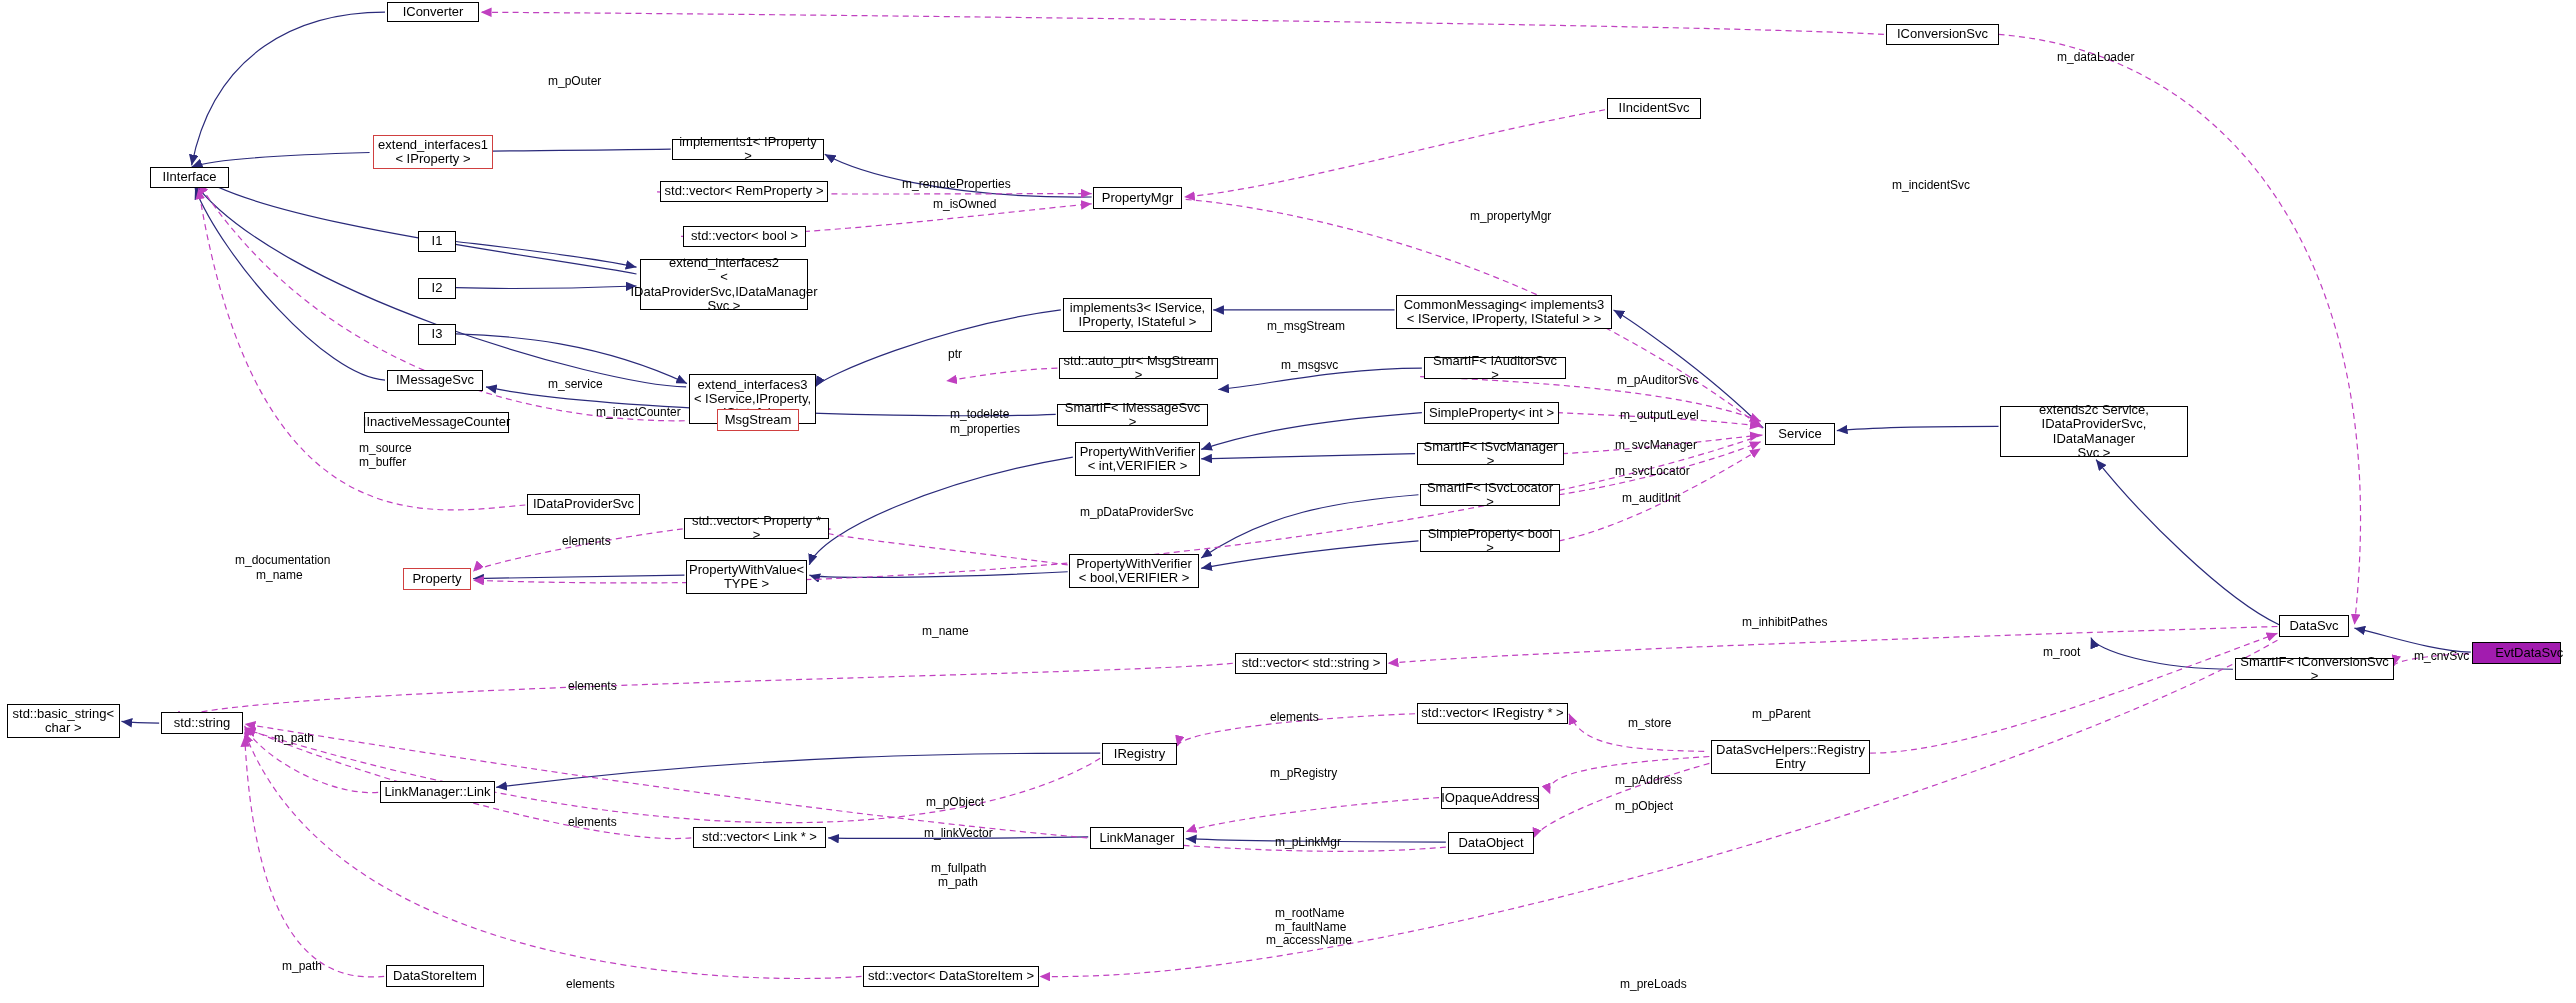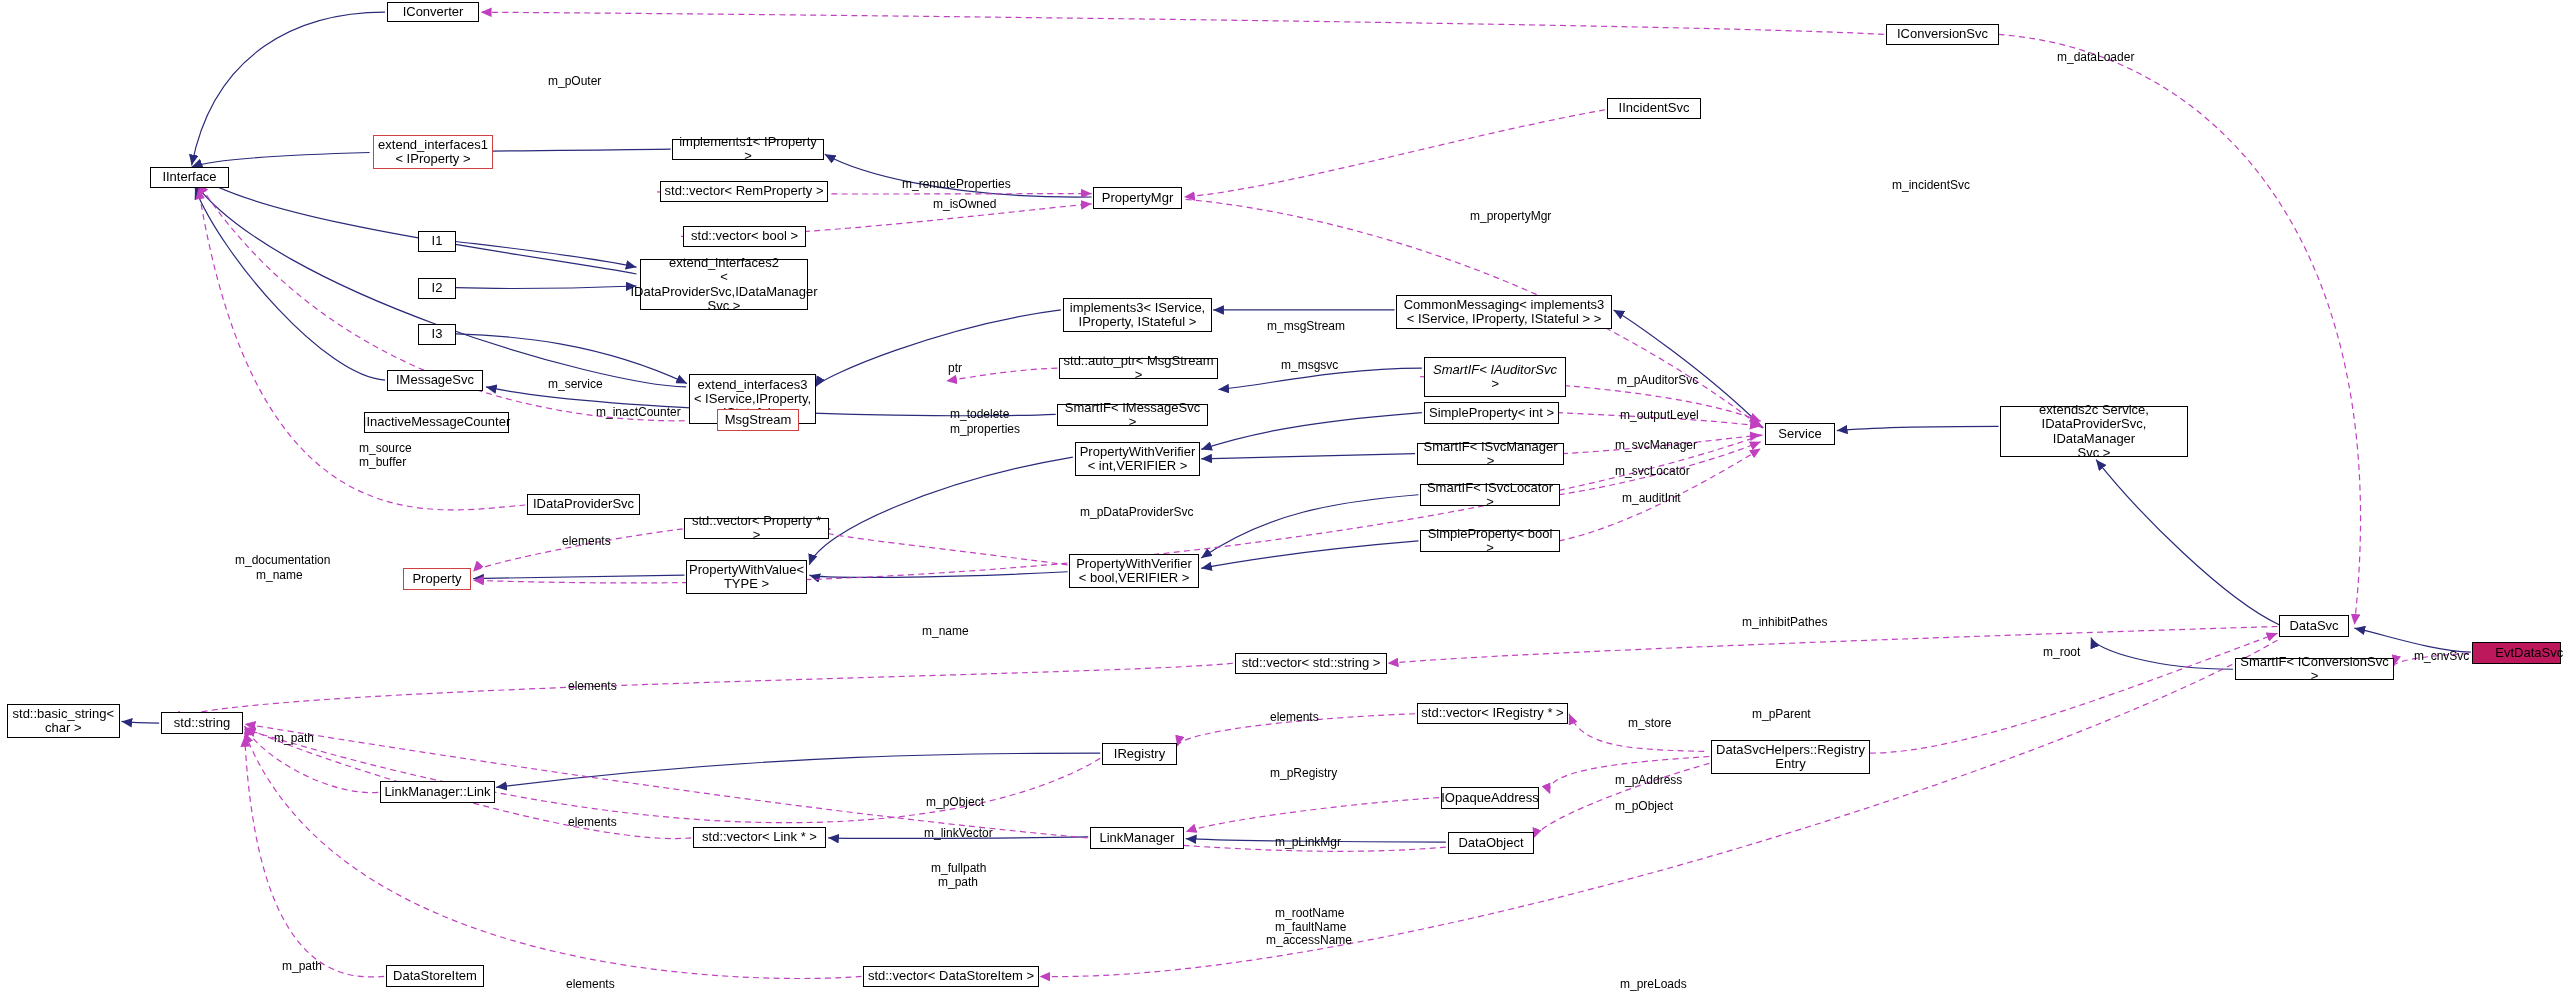--- a/index.html
+++ b/index.html
@@ -2,21 +2,21 @@
 <html style="font-size:13.7px"><head>
 <meta charset="utf-8">
 <style>
   html,body{margin:0;padding:0;background:#ffffff;}
   body{font-family:"Liberation Sans",sans-serif;}
   #stage{position:relative;width:2576px;height:1004px;background:#fff;overflow:hidden;}
   .node{position:absolute;box-sizing:border-box;border:0.9px solid #000;background:#fff;
         display:flex;align-items:center;justify-content:center;text-align:center;
         font-size:13px;line-height:1.08;color:#000;padding:0.9px 2.6px;white-space:pre-line;}
   .node.red{border-color:#d04040;}
-  .node.filled{background:#be185d;border-color:#000;padding-left:28px;}
+  .node.filled{background:#a21caf;border-color:#000;padding-left:28px;}
   .lbl{position:absolute;font-size:12px;color:#000;white-space:pre-line;line-height:1.12;}
   svg.wires{position:absolute;left:0;top:0;width:2576px;height:1004px;pointer-events:none;}
 </style>
 </head>
 <body>
 
 <div id="stage">
   <svg class="wires" viewBox="0 0 3011 1173">
     <defs>
       <marker id="ah-b" markerWidth="10" markerHeight="8" refX="9" refY="4" orient="auto">
@@ -112,21 +112,21 @@
     <div class="node" style="left: 418px; top: 324px; width: 38px; height: 20.5px;">I3</div>
     <div class="node" style="left: 689px; top: 374px; width: 127px; height: 50px;">extend_interfaces3
 &lt; IService,IProperty,
 IStateful &gt;</div>
     <div class="node" style="left: 1063px; top: 298px; width: 149px; height: 34px;">implements3&lt; IService,
 IProperty, IStateful &gt;</div>
     <div class="node" style="left: 1396px; top: 295px; width: 216px; height: 34px;">CommonMessaging&lt; implements3
 &lt; IService, IProperty, IStateful &gt; &gt;</div>
     <div class="node" style="left: 1059px; top: 358px; width: 159px; height: 20.5px;">std::auto_ptr&lt; MsgStream &gt;</div>
     <div class="node" style="left: 387px; top: 370px; width: 96px; height: 20.5px;">IMessageSvc</div>
-    <div class="node" style="left: 1424px; top: 357px; width: 142px; height: 40px; font-style: italic;">SmartIF&lt; IAuditorSvc &gt;</div>
+    <div class="node" style="left: 1424px; top: 357px; width: 142px; height: 22px;">SmartIF&lt; IAuditorSvc &gt;</div>
     <div class="node" style="left: 364px; top: 412px; width: 145px; height: 20.5px;">IInactiveMessageCounter</div>
     <div class="node" style="left: 1057px; top: 404px; width: 151px; height: 22px;">SmartIF&lt; IMessageSvc &gt;</div>
     <div class="node" style="left: 1424px; top: 402px; width: 135px; height: 22px;">SimpleProperty&lt; int &gt;</div>
     <div class="node red" style="left: 717px; top: 409px; width: 82px; height: 22px;">MsgStream</div>
     <div class="node" style="left: 1765px; top: 423px; width: 70px; height: 22px;">Service</div>
     <div class="node" style="left: 2000px; top: 406px; width: 188px; height: 51px;">extends2c Service,
 IDataProviderSvc, IDataManager
 Svc &gt;</div>
     <div class="node" style="left: 1075px; top: 442px; width: 125px; height: 34px;">PropertyWithVerifier
 &lt; int,VERIFIER &gt;</div>
@@ -159,21 +159,21 @@
     <div class="node" style="left: 386px; top: 965px; width: 98px; height: 22px;">DataStoreItem</div>
     <div class="node" style="left: 863px; top: 966px; width: 176px; height: 20.5px;">std::vector&lt; DataStoreItem &gt;</div>
     <div class="lbl" style="left: 2057px; top: 39px; margin-top: 12px;">m_dataLoader</div>
     <div class="lbl" style="left: 548px; top: 75px;">m_pOuter</div>
     <div class="lbl" style="left: 1892px; top: 179px;">m_incidentSvc</div>
     <div class="lbl" style="left: 902px; top: 178px;">m_remoteProperties</div>
     <div class="lbl" style="left: 933px; top: 198px;">m_isOwned</div>
     <div class="lbl" style="left: 1470px; top: 210px;">m_propertyMgr</div>
     <div class="lbl" style="left: 1267px; top: 320px;">m_msgStream</div>
     <div class="lbl" style="left: 1281px; top: 359px;">m_msgsvc</div>
-    <div class="lbl" style="left: 948px; top: 362px;">ptr</div>
+    <div class="lbl" style="left: 948px; top: 348px;">ptr</div>
     <div class="lbl" style="left: 548px; top: 378px;">m_service</div>
     <div class="lbl" style="left: 1617px; top: 374px;">m_pAuditorSvc</div>
     <div class="lbl" style="left: 548px; top: 406px; padding-left: 48px;">m_inactCounter</div>
     <div class="lbl" style="left: 950px; top: 408px;">m_todelete</div>
     <div class="lbl" style="left: 1620px; top: 409px;">m_outputLevel</div>
     <div class="lbl" style="left: 950px; top: 423px;">m_properties</div>
     <div class="lbl" style="left: 359px; top: 442px;">m_source</div>
     <div class="lbl" style="left: 1615px; top: 439px;">m_svcManager</div>
     <div class="lbl" style="left: 359px; top: 456px;">m_buffer</div>
     <div class="lbl" style="left: 1615px; top: 465px;">m_svcLocator</div>

